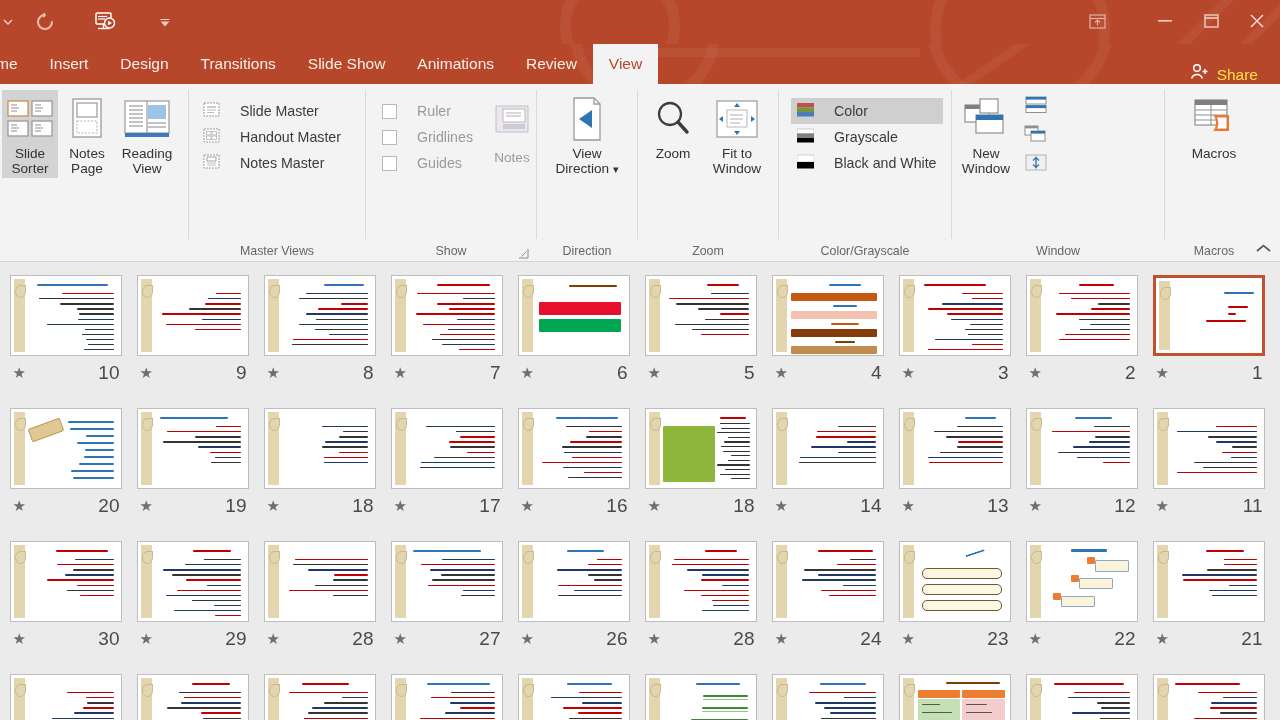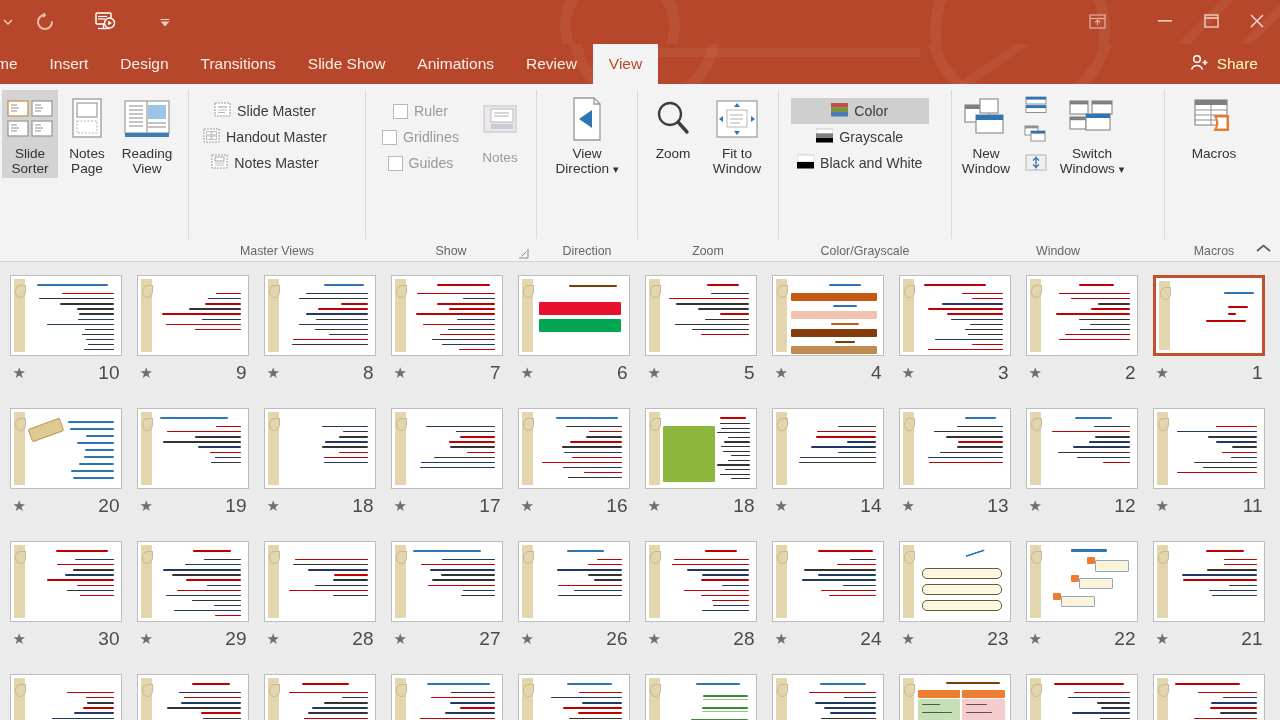--- a/index.html
+++ b/index.html
@@ -51,22 +51,22 @@
     color: #fbeeea; font-size: 15.5px; z-index: 2; white-space: nowrap;
   }
   .tab.first { padding-left: 0; margin-left: -4px; }
   .tab.active { background: #f3f3f3; color: #b7472a; }
   .tellme {
     display: flex; align-items: center; gap: 7px; padding: 0 10px 0 14px;
     color: #f6dbd3; font-size: 14.5px; z-index: 2; font-style: italic;
   }
   .share-btn {
     position: absolute; right: 8px; top: 0; height: 40px;
-    display: flex; align-items: center; gap: 8px; padding: 0 14px;
-    color: #fef9c3; font-size: 15.5px; z-index: 3;
+    display: flex; align-items: flex-end; gap: 8px; padding: 0 14px;
+    color: #fde047; font-size: 15.5px; z-index: 3;
   }
 
   
   .ribbon {
     position: relative; height: 178px; background: #f3f3f3;
     border-bottom: 1px solid #d4d4d4; display: flex; align-items: stretch;
   }
   .grp { position: relative; display: flex; flex-direction: column; }
   .grp-body { flex: 1; display: flex; align-items: flex-start; padding-top: 6px; }
   .grp-label {
@@ -84,22 +84,22 @@
     padding: 4px 6px 2px; cursor: default; min-width: 54px;
   }
   .bigbtn .ic { height: 50px; display: flex; align-items: center; justify-content: center; }
   .bigbtn .lb {
     font-size: 13.6px; color: #333; text-align: center; line-height: 15px;
     margin-top: 2px; white-space: pre-line;
   }
   .bigbtn.sel { background: #d3d3d3; }
 
   .smallrow {
-    display: flex; align-items: center; gap: 6px; height: 26px;
-    padding: 0 6px; font-size: 14.2px; color: #3b3b3b; white-space: nowrap; justify-content: center;
+    display: flex; align-items: center; gap: 20px; height: 26px;
+    padding: 0 6px; font-size: 14.2px; color: #3b3b3b; white-space: nowrap;
   }
   .smallrow.muted { color: #9a9a9a; }
   .smallrow.selbg { background: #cfcfcf; }
   .chk {
     width: 15px; height: 15px; background: #fff; border: 1px solid #b9b9b9;
   }
 
   .minilist { display: flex; flex-direction: column; padding-top: 4px; }
 
   
@@ -530,36 +530,20 @@
           <span>
             <svg width="24" height="18" viewBox="0 0 24 18">
               <rect x="2" y="1" width="20" height="15" fill="#f0f0f0" stroke="#b4b4b4" stroke-width="1"></rect>
               <line x1="12" y1="1" x2="12" y2="16" stroke="#b4b4b4" stroke-width="1"></line>
               <path d="M12 4 L12 13 M9 6.5 L12 3.5 L15 6.5 M9 10.5 L12 13.5 L15 10.5" stroke="#2e75b6" stroke-width="1.2" fill="none"></path>
             </svg>
           </span>
         </div>
       </div>
 
-      <div class="bigbtn" style="width:80px;">
-        <span class="ic">
-          <svg width="48" height="42" viewBox="0 0 48 42">
-            <rect x="2" y="3" width="18" height="13" fill="#fff" stroke="#8f8f8f" stroke-width="1.2"></rect>
-            <rect x="2" y="3" width="18" height="3.4" fill="#7f7f7f"></rect>
-            <rect x="24" y="3" width="20" height="13" fill="#fff" stroke="#8f8f8f" stroke-width="1.2"></rect>
-            <rect x="24" y="3" width="20" height="3.4" fill="#7f7f7f"></rect>
-            <rect x="2" y="19" width="16" height="12" fill="#fff" stroke="#8f8f8f" stroke-width="1.2"></rect>
-            <rect x="2" y="19" width="16" height="3.2" fill="#7f7f7f"></rect>
-            <rect x="18" y="16" width="24" height="16" fill="#fff" stroke="#8f8f8f" stroke-width="1.2"></rect>
-            <rect x="18" y="16" width="24" height="4" fill="#2e75b6"></rect>
-          </svg>
-        </span>
-        <span class="lb"><span>Switch
-Windows</span> <span style="font-size:11px;">▾</span></span>
-      </div>
     </div>
     <div class="grp-label">Window</div>
   </div>
   <div class="grp-sep"></div>
 
   <div class="grp" style="width:98px;">
     <div class="grp-body" style="justify-content:center;">
       <div class="bigbtn" style="width:74px;">
         <span class="ic">
           <svg width="46" height="44" viewBox="0 0 46 44">

